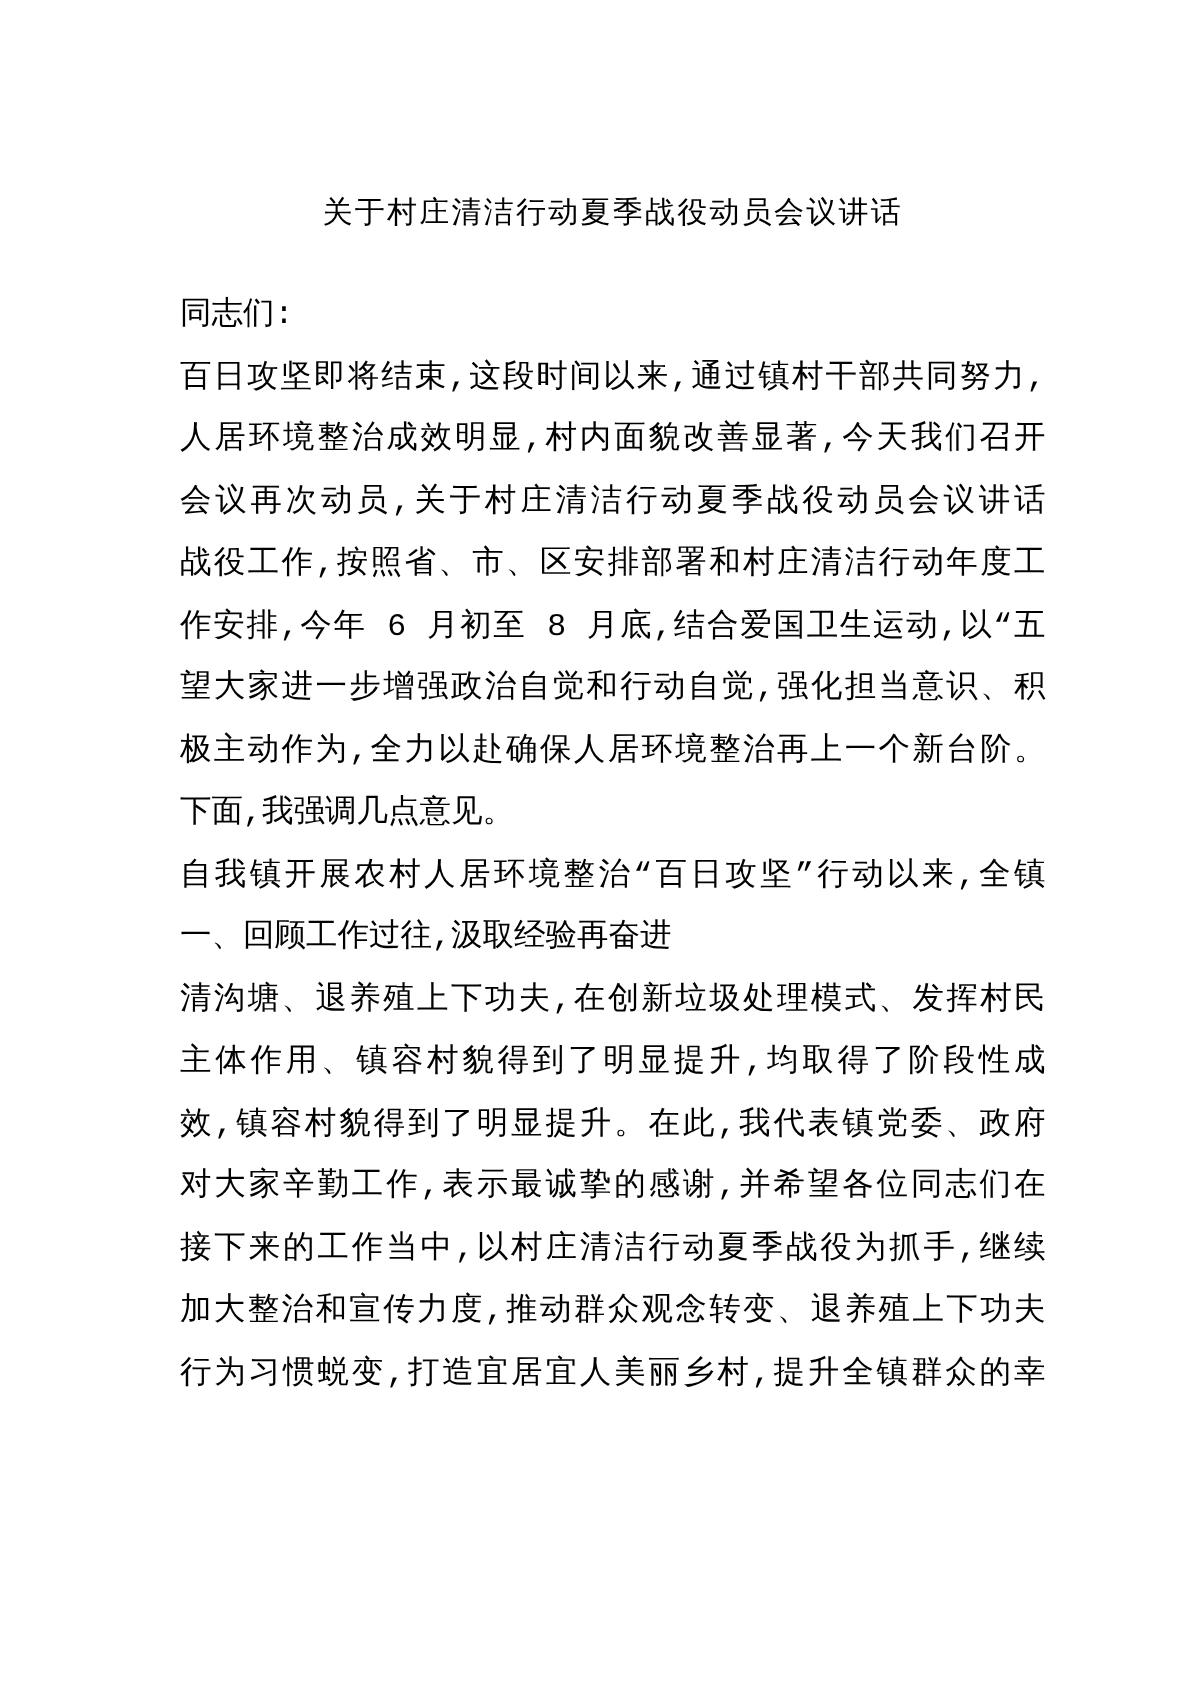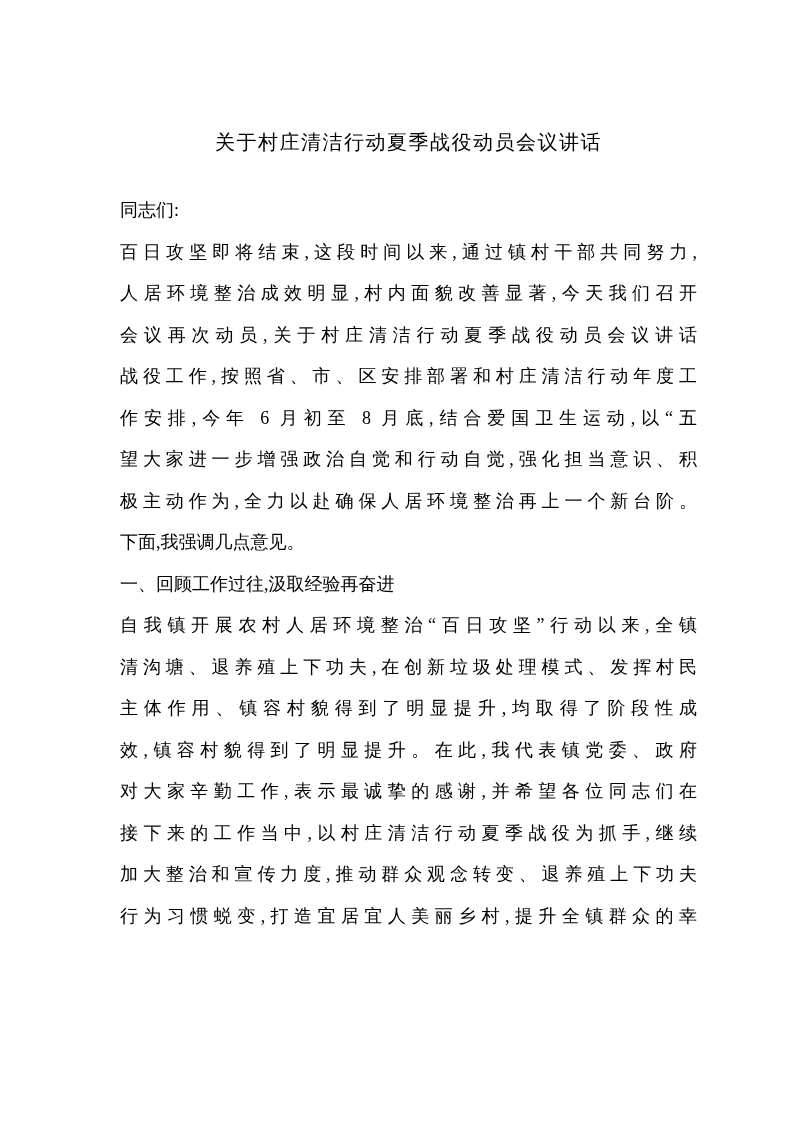--- a/index.html
+++ b/index.html
@@ -22,22 +22,23 @@
     margin: 0 0 24px 0;
     font-size: 20px;
     font-weight: 400;
     line-height: 48px;
     text-align: center;
     letter-spacing: 1.5px;
     white-space: nowrap;
     color: #000000;
   }
   .doc-body {
-    font-size: 18px;
+    font-size: 21px;
     color: #000000;
+    font-family: Liberation Mono, monospace;
   }
   .body-line {
     height: 41.5px;
     line-height: 41.5px;
     white-space: nowrap;
     text-align: justify;
     text-align-last: justify;
     -moz-text-align-last: justify;
     overflow: visible;
   }
@@ -55,22 +56,22 @@
   <div class="doc-body">
     <div class="body-line left">同志们:</div>
     <div class="body-line">百日攻坚即将结束,这段时间以来,通过镇村干部共同努力,</div>
     <div class="body-line">人居环境整治成效明显,村内面貌改善显著,今天我们召开</div>
     <div class="body-line">会议再次动员,关于村庄清洁行动夏季战役动员会议讲话</div>
     <div class="body-line">战役工作,按照省、市、区安排部署和村庄清洁行动年度工</div>
     <div class="body-line">作安排,今年 6 月初至 8 月底,结合爱国卫生运动,以“五</div>
     <div class="body-line">望大家进一步增强政治自觉和行动自觉,强化担当意识、积</div>
     <div class="body-line">极主动作为,全力以赴确保人居环境整治再上一个新台阶。</div>
     <div class="body-line left">下面,我强调几点意见。</div>
+    <div class="body-line">自我镇开展农村人居环境整治“百日攻坚”行动以来,全镇</div>
     <div class="body-line left">一、回顾工作过往,汲取经验再奋进</div>
-    <div class="body-line">自我镇开展农村人居环境整治“百日攻坚”行动以来,全镇</div>
     <div class="body-line">清沟塘、退养殖上下功夫,在创新垃圾处理模式、发挥村民</div>
     <div class="body-line">主体作用、镇容村貌得到了明显提升,均取得了阶段性成</div>
     <div class="body-line">效,镇容村貌得到了明显提升。在此,我代表镇党委、政府</div>
     <div class="body-line">对大家辛勤工作,表示最诚挚的感谢,并希望各位同志们在</div>
     <div class="body-line">接下来的工作当中,以村庄清洁行动夏季战役为抓手,继续</div>
     <div class="body-line">加大整治和宣传力度,推动群众观念转变、退养殖上下功夫</div>
     <div class="body-line">行为习惯蜕变,打造宜居宜人美丽乡村,提升全镇群众的幸</div>
   </div>
 </div>
 

